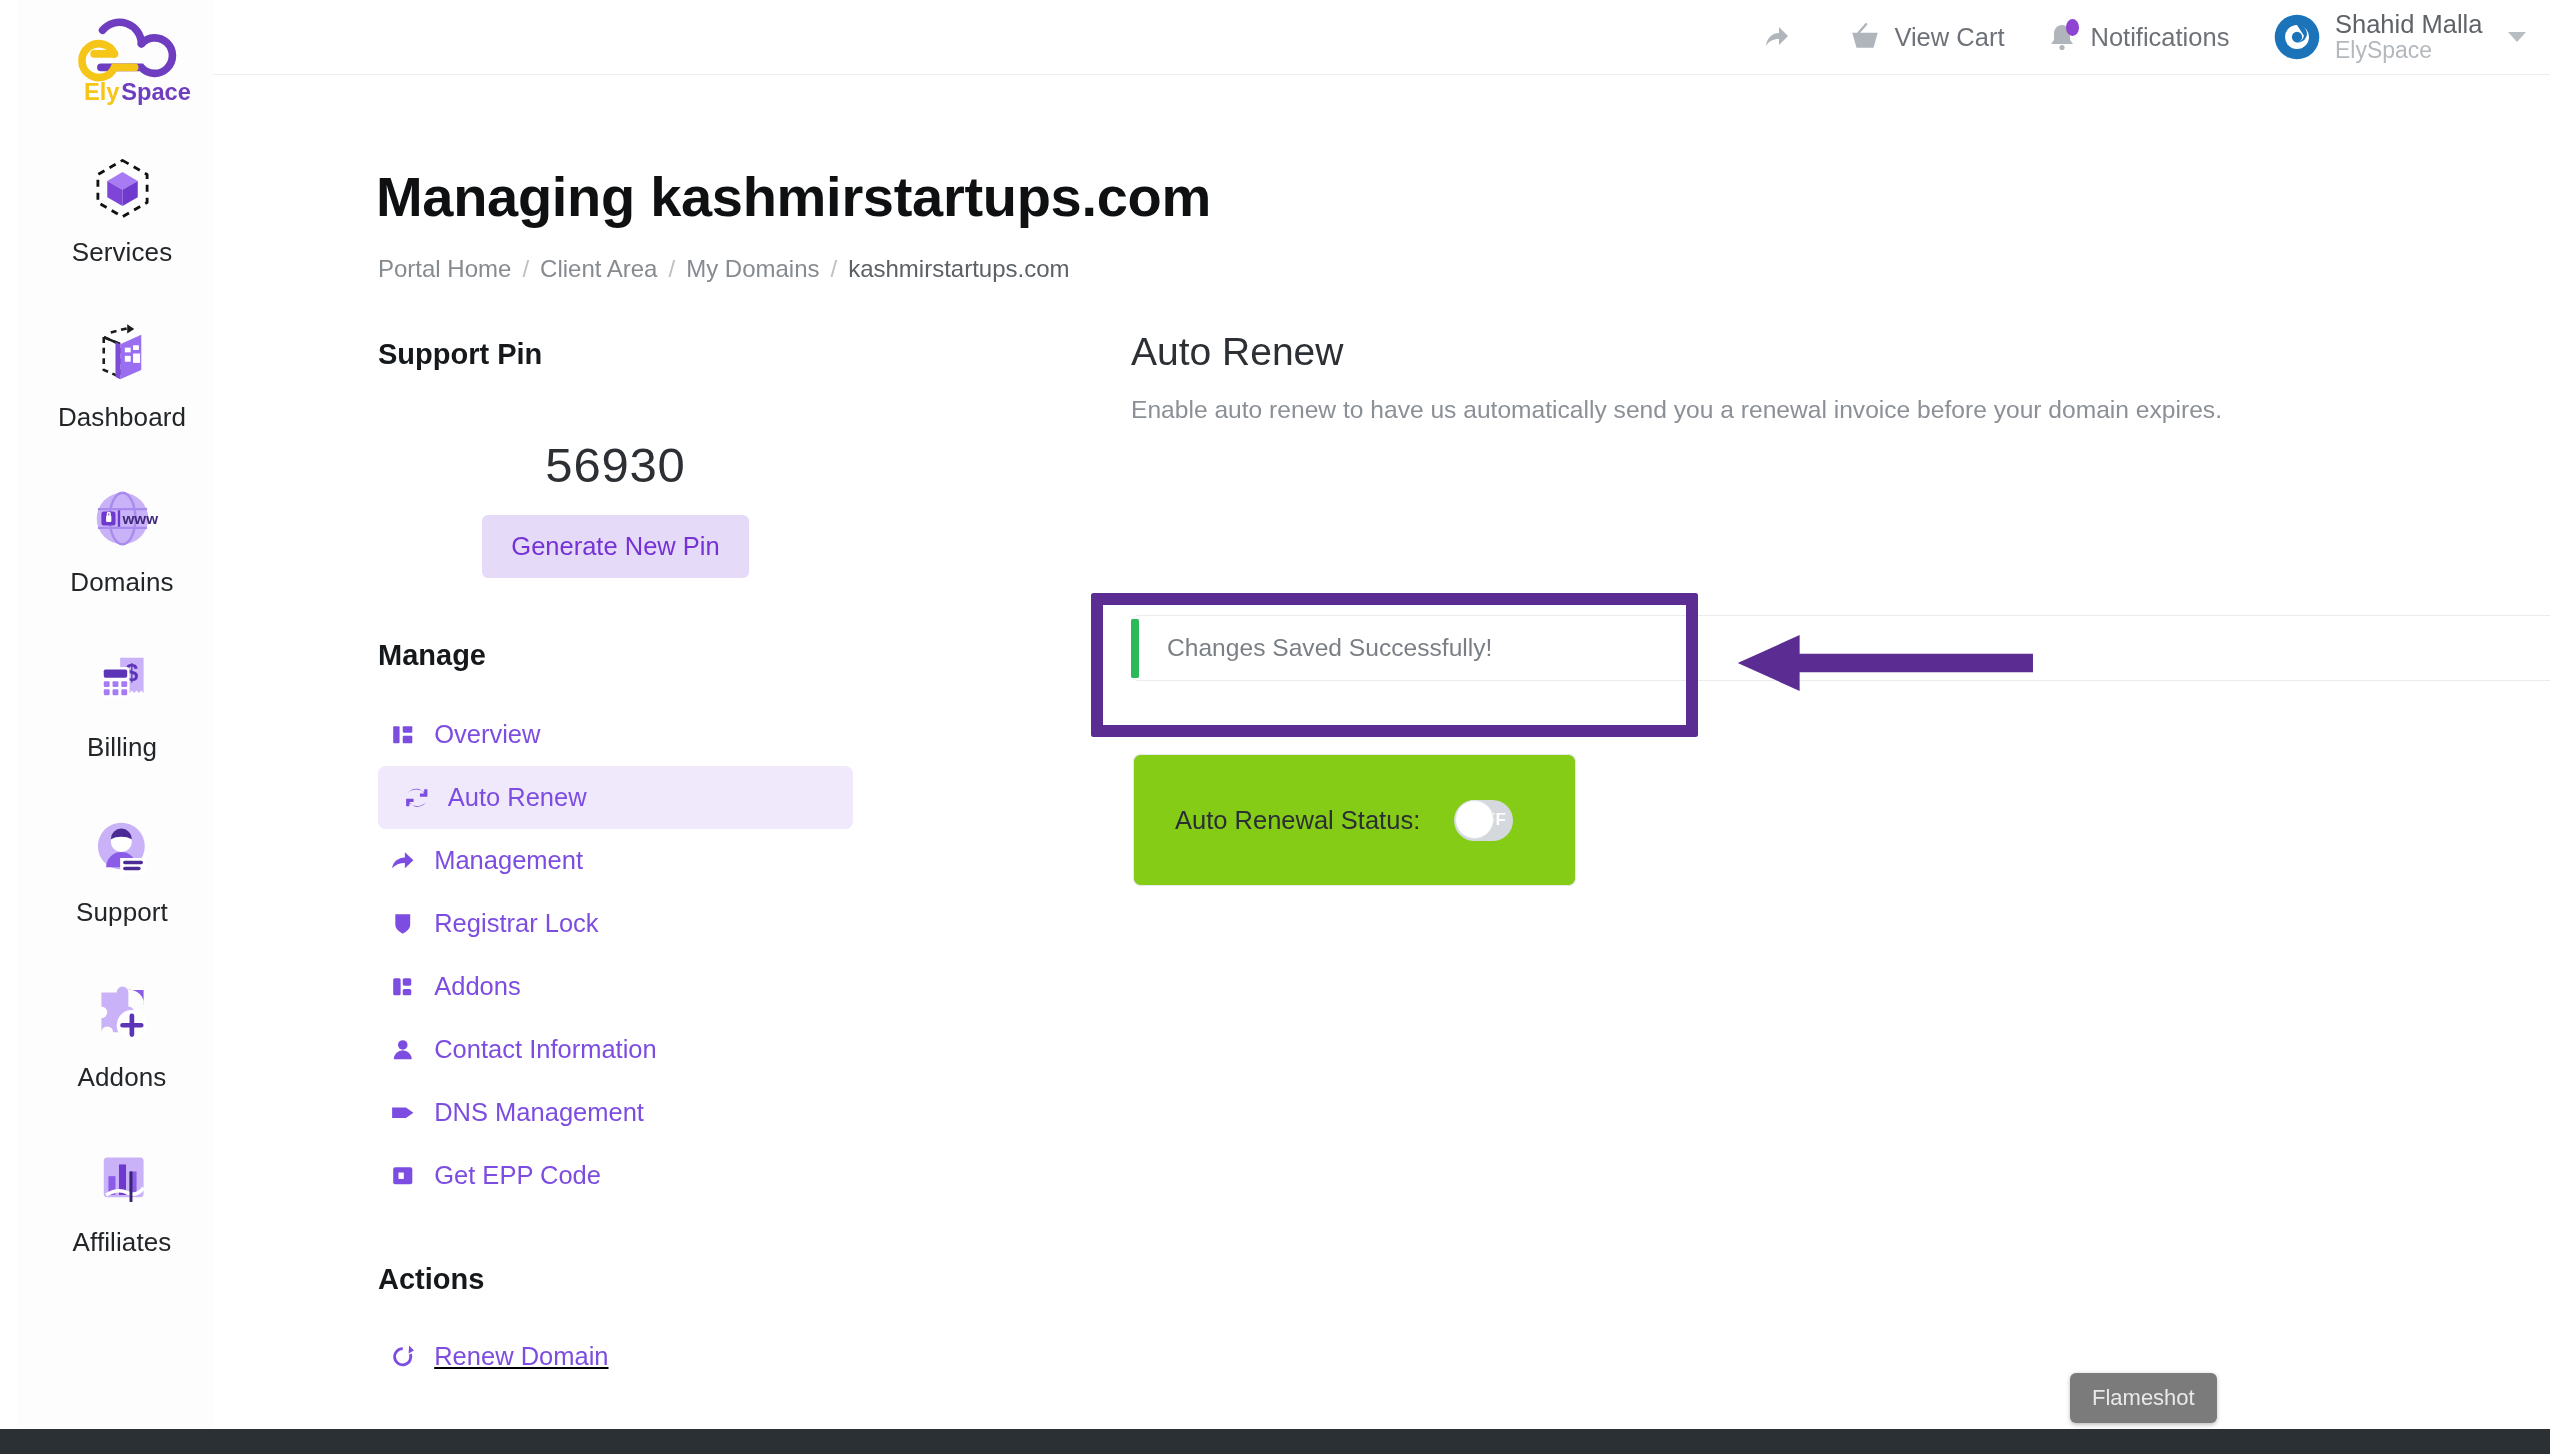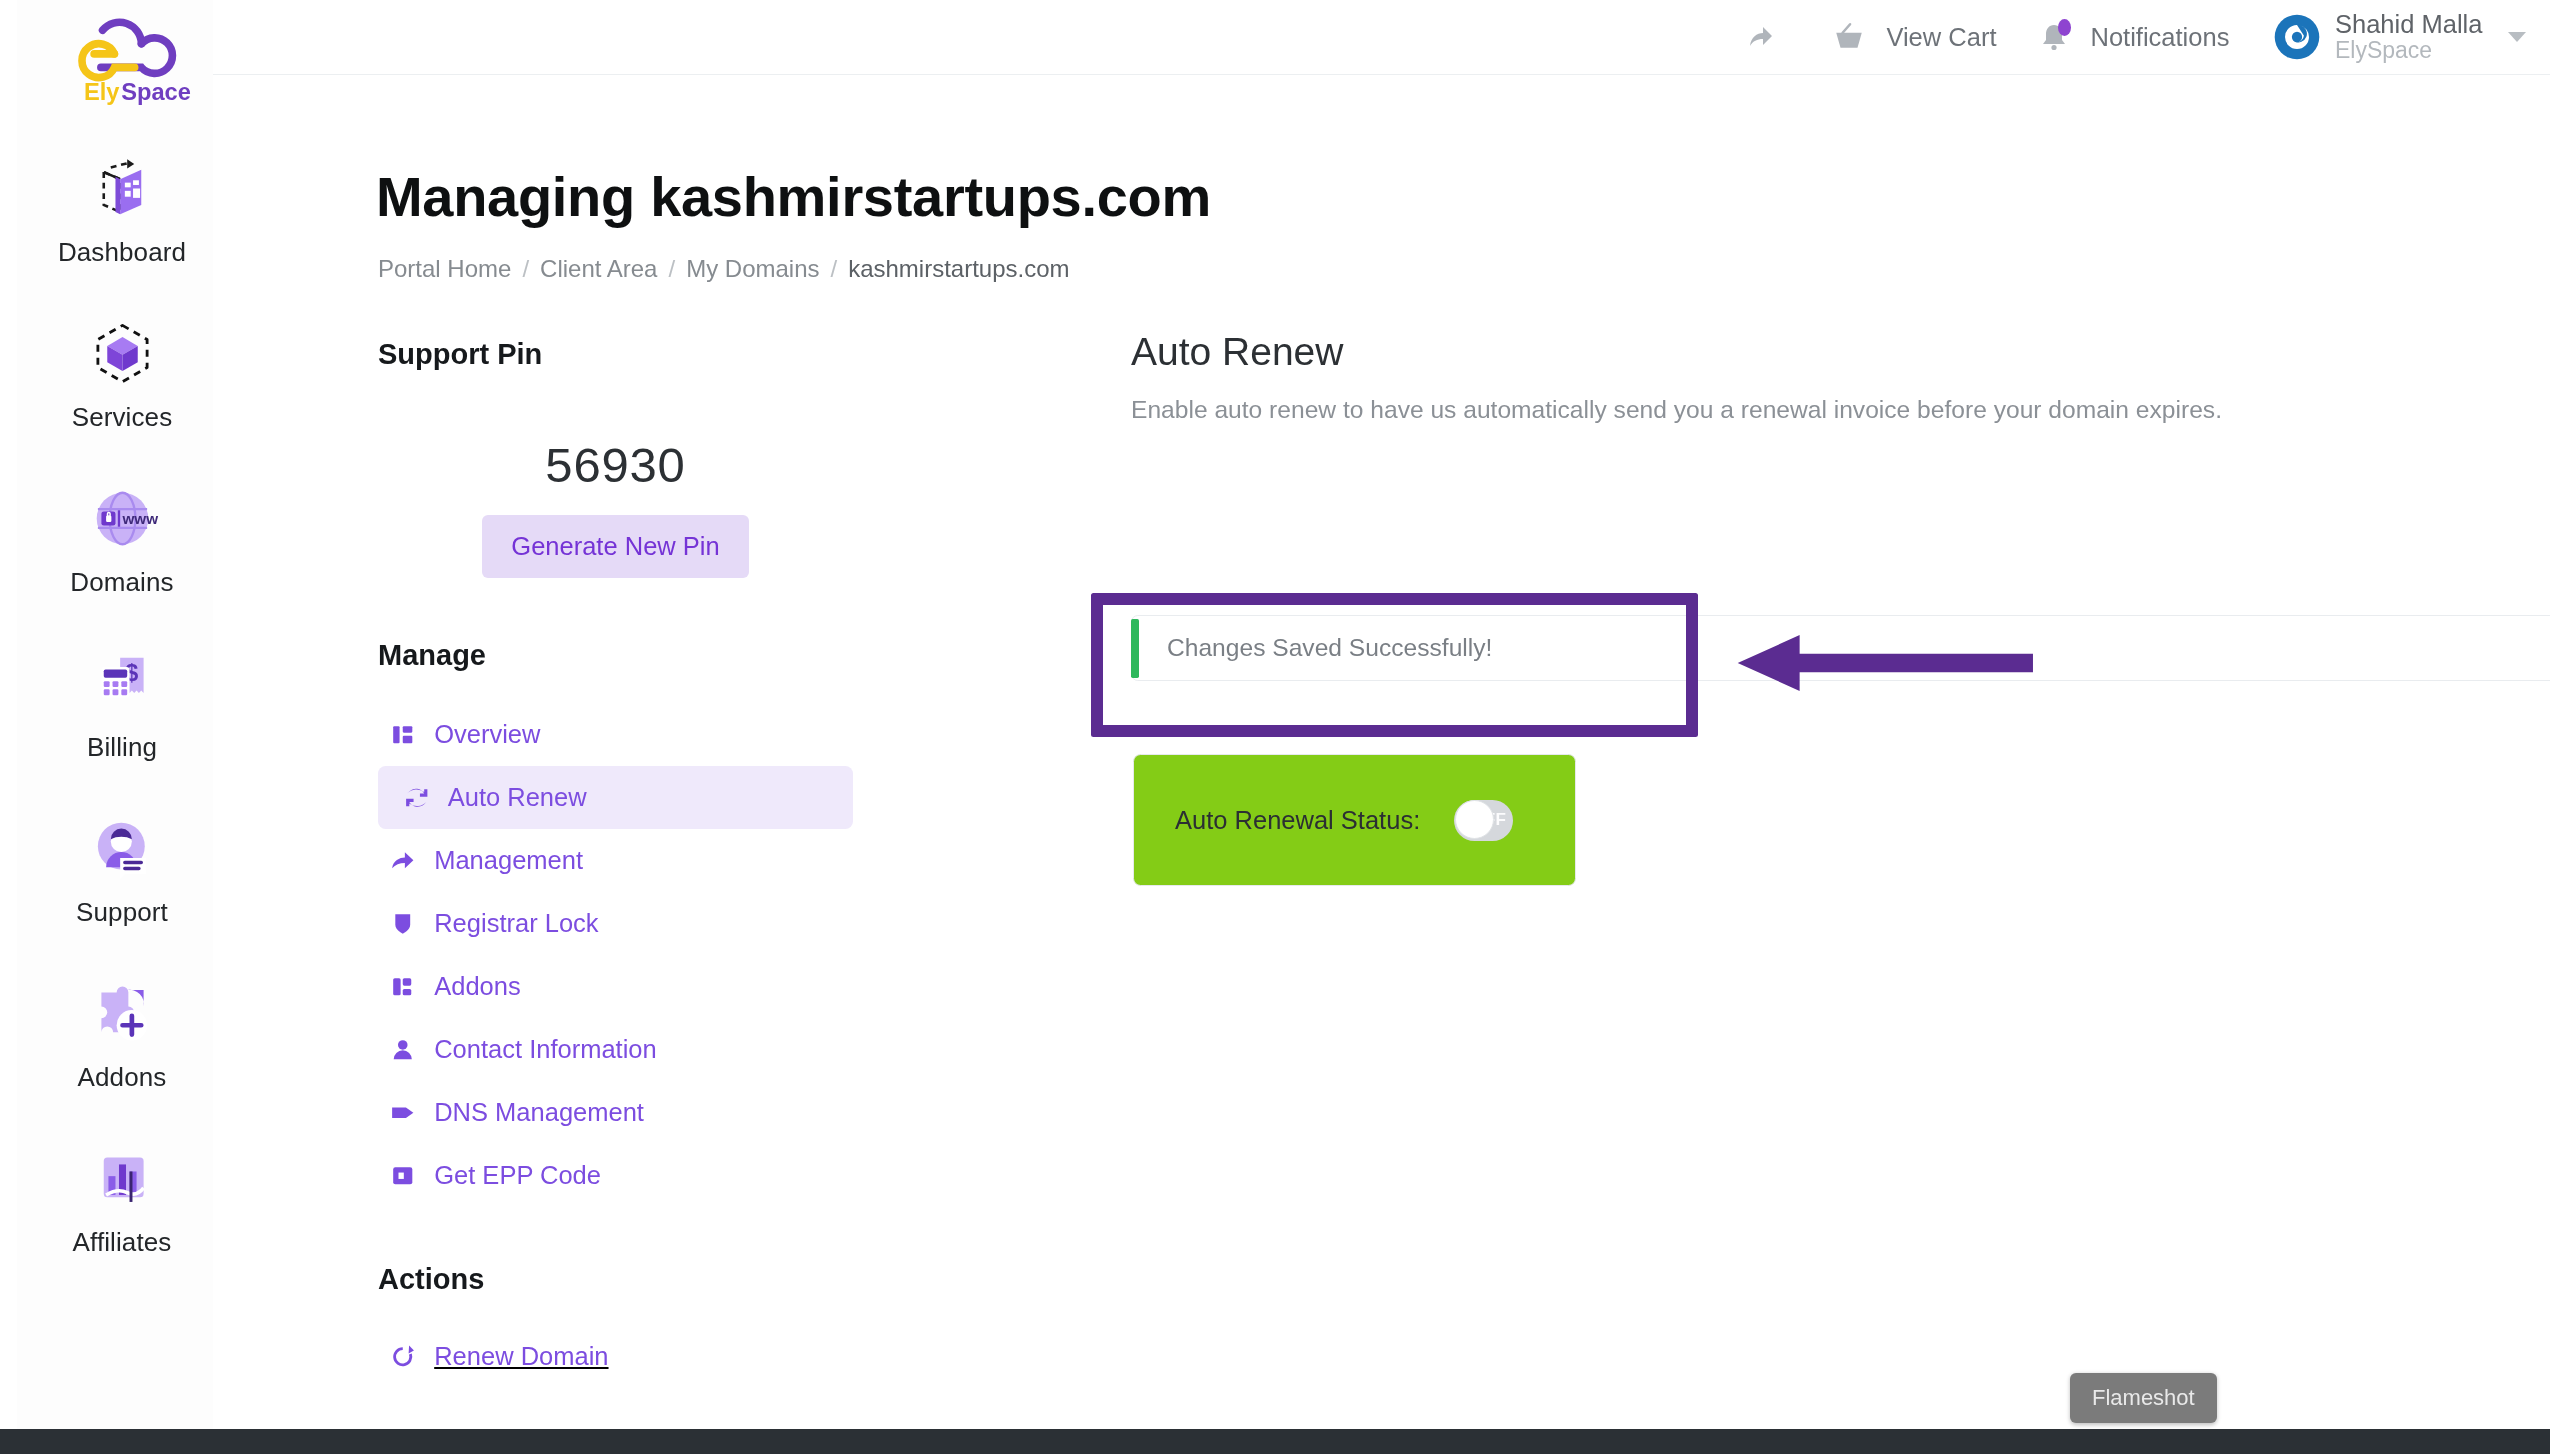--- a/index.html
+++ b/index.html
@@ -35,21 +35,21 @@
     font-family: "Liberation Sans", sans-serif; white-space: nowrap;
   }
 
   
   .topbar {
     position: absolute; left: 213px; top: 0; right: 0; height: 75px;
     background: #fff; border-bottom: 1.7px solid #eceff1;
     display: flex; align-items: center; justify-content: flex-end;
     padding-right: 24px; gap: 0px;
   }
-  .tb-item { display:flex; align-items:center; gap: 20px; cursor:pointer; }
+  .tb-item { display:flex; align-items:center; gap: 12px; cursor:pointer; }
   .tb-share { margin-right: 56px; }
   .tb-cart { margin-right: 42px; }
   .tb-notif { margin-right: 44px; }
   .tb-text { font-size: 25.5px; color: #6d7278; white-space:nowrap; }
   .tb-ico { display:flex; align-items:center; justify-content:center; }
   .bell-wrap { position: relative; }
   .bell-dot {
     position:absolute; top:-1.7px; right:-0.8px; width: 13.6px; height: 17px;
     background:#8e44d0; border-radius: 50%;
   }
@@ -168,50 +168,50 @@
         <text x="40" y="100" font-family="Liberation Sans, sans-serif" font-size="28" font-weight="700" fill="#f5c518">Ely</text>
         <text x="84" y="100" font-family="Liberation Sans, sans-serif" font-size="28" font-weight="700" fill="#6f3ec0">Space</text>
       </svg>
     </div>
 
     <div class="rail-items">
 
       <div class="rail-item">
         <span class="rail-ico">
           <svg viewBox="0 0 64 64">
+            <path d="M32 8 L53 20 L53 44 L32 56 L11 44 L11 20 Z" fill="none" stroke="#111" stroke-width="2.4" stroke-dasharray="6 5" stroke-linejoin="round"></path>
+            <path d="M32 18 L45 25.5 L32 33 L19 25.5 Z" fill="#a77bf2"></path>
+            <path d="M19 25.5 L32 33 L32 47 L19 39.5 Z" fill="#7e45d8"></path>
+            <path d="M45 25.5 L32 33 L32 47 L45 39.5 Z" fill="#6f39cd"></path>
+          </svg>
+        </span>
+        <span class="rail-label">Services</span>
+      </div>
+
+      <div class="rail-item">
+        <span class="rail-ico">
+          <svg viewBox="0 0 64 64">
             <path d="M16 18 L16 46 L30 52 L30 24 Z" fill="none" stroke="#1b1b1b" stroke-width="2.2" stroke-dasharray="5 4"></path>
             <path d="M16 18 L30 24" fill="none" stroke="#1b1b1b" stroke-width="2.2"></path>
             <path d="M22 14 L38 10" stroke="#1b1b1b" stroke-width="2.2" stroke-dasharray="5 4" fill="none"></path>
             <path d="M36 7 L42 11 L36 15 Z" fill="#1b1b1b"></path>
             <path d="M30 24 L48 16 L48 46 L30 54 Z" fill="#9a6ef0"></path>
             <path d="M30 24 L30 54 L26 52 L26 22 Z" fill="#7e4cd8"></path>
             <rect x="34" y="27" width="5" height="4" fill="#fff"></rect>
             <rect x="41" y="25" width="5" height="4" fill="#fff"></rect>
             <rect x="34" y="34" width="5" height="5" fill="#fff"></rect>
             <rect x="41" y="32" width="6" height="8" fill="#fff"></rect>
           </svg>
         </span>
         <span class="rail-label">Dashboard</span>
       </div>
 
       <div class="rail-item">
         <span class="rail-ico">
           <svg viewBox="0 0 64 64">
-            <path d="M32 8 L53 20 L53 44 L32 56 L11 44 L11 20 Z" fill="none" stroke="#111" stroke-width="2.4" stroke-dasharray="6 5" stroke-linejoin="round"></path>
-            <path d="M32 18 L45 25.5 L32 33 L19 25.5 Z" fill="#a77bf2"></path>
-            <path d="M19 25.5 L32 33 L32 47 L19 39.5 Z" fill="#7e45d8"></path>
-            <path d="M45 25.5 L32 33 L32 47 L45 39.5 Z" fill="#6f39cd"></path>
-          </svg>
-        </span>
-        <span class="rail-label">Services</span>
-      </div>
-
-      <div class="rail-item">
-        <span class="rail-ico">
-          <svg viewBox="0 0 64 64">
             <circle cx="32" cy="32" r="22" fill="#c9b2f7"></circle>
             <ellipse cx="32" cy="32" rx="11" ry="22" fill="none" stroke="#a98bef" stroke-width="2"></ellipse>
             <path d="M11 24 H53 M11 40 H53" stroke="#a98bef" stroke-width="2"></path>
             <rect x="14" y="26" width="12" height="12" rx="2" fill="#6f39cd"></rect>
             <rect x="18" y="29.5" width="4.5" height="5.5" rx="1" fill="#fff"></rect>
             <rect x="19.2" y="26.8" width="2.2" height="3.5" rx="1.1" fill="none" stroke="#fff" stroke-width="1.3"></rect>
             <rect x="28" y="25" width="2" height="14" fill="#6f39cd"></rect>
             <text x="32" y="37" font-family="Liberation Sans, sans-serif" font-size="13" font-weight="700" fill="#3f2a7a">www</text>
           </svg>
         </span>

